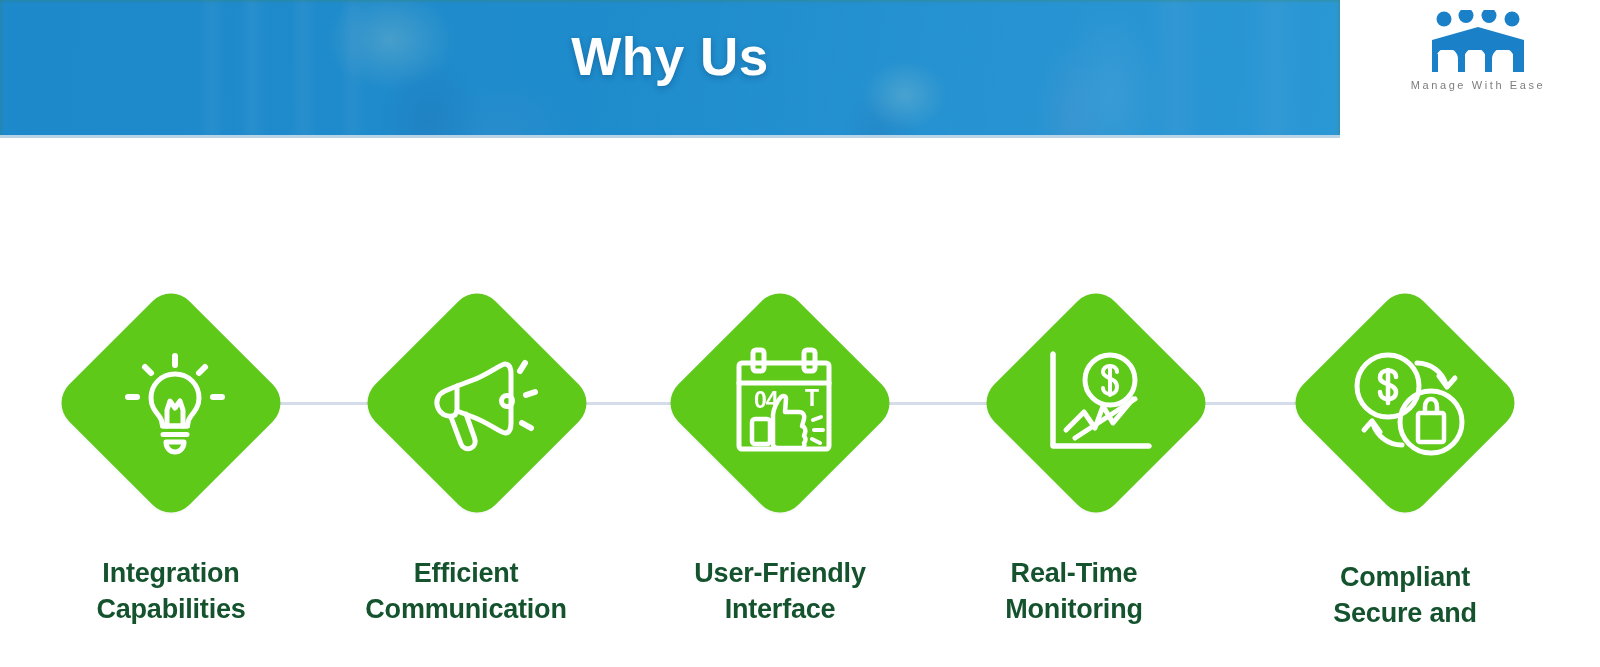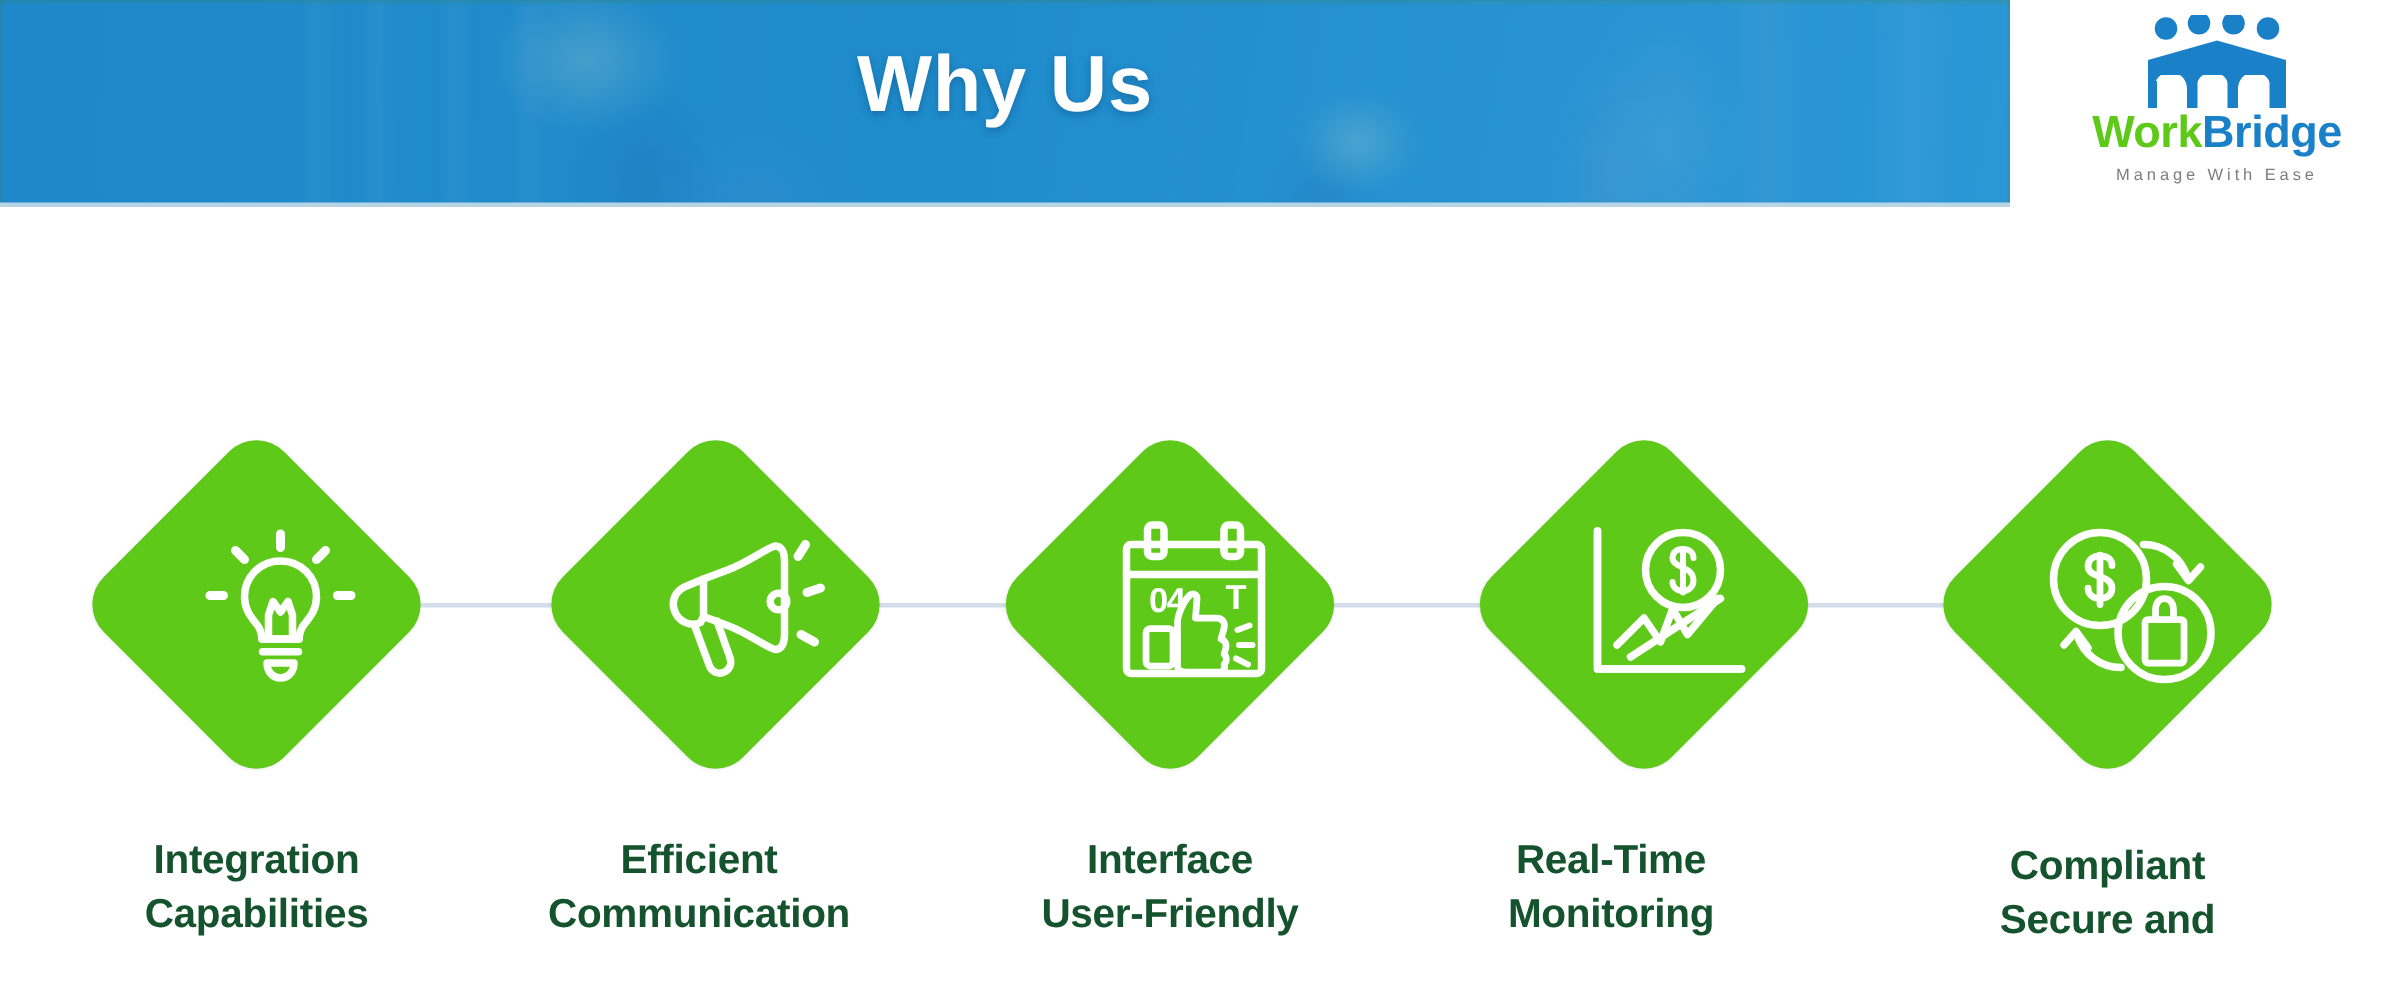--- a/index.html
+++ b/index.html
@@ -128,21 +128,21 @@
     top: 32px;
     width: 170px;
     height: 170px;
     background: #5ec919;
     border-radius: 26px;
     transform: rotate(45deg);
     box-shadow: 0 1px 3px rgba(0,0,0,0.07);
   }
   .node-icon {
     position: absolute;
-    left: 16px;
+    left: 4px;
     top: 0;
     width: 234px;
     height: 234px;
     display: flex;
     align-items: center;
     justify-content: center;
   }
   .node-icon svg { display: block; }
 
   
@@ -178,23 +178,20 @@
       <path d="M44 40 L136 40 L136 62 L126 62 L126 49
                A11 11 0 0 0 104 49 L104 62 L98 62 L98 49
                A11 11 0 0 0 76 49 L76 62 L70 62 L70 49
                A11 11 0 0 0 48 49 L48 62 L44 62 Z"></path>
       <rect x="44" y="44" width="6" height="18"></rect>
       <rect x="70" y="44" width="7" height="18"></rect>
       <rect x="97" y="44" width="7" height="18"></rect>
       <rect x="125" y="44" width="7" height="18"></rect>
     </g>
   </svg>
-  <div class="logo-word">
-    <span class="logo-work">Work</span><span class="logo-bridge">Bridge</span>
-  </div>
   <div class="logo-tagline">Manage With Ease</div>
 </div>
 
 <div class="connector" style="left:278px;  width:108px;"></div>
 <div class="connector" style="left:584px;  width:104px;"></div>
 <div class="connector" style="left:888px;  width:104px;"></div>
 <div class="connector" style="left:1202px; width:100px;"></div>
 
 <div class="node" style="left:54px;">
   <div class="diamond"></div>
@@ -290,22 +287,22 @@
   <div>Integration</div>
   <div>Capabilities</div>
 </div>
 
 <div class="label" style="left:316px;  top:556px;">
   <div>Efficient</div>
   <div>Communication</div>
 </div>
 
 <div class="label" style="left:630px;  top:556px;">
+  <div>User-Friendly</div>
   <div>Interface</div>
-  <div>User-Friendly</div>
 </div>
 
 <div class="label" style="left:924px;  top:556px;">
   <div>Real-Time</div>
   <div>Monitoring</div>
 </div>
 
 <div class="label" style="left:1255px; top:560px;">
   <div>Compliant</div>
   <div>Secure and</div>

